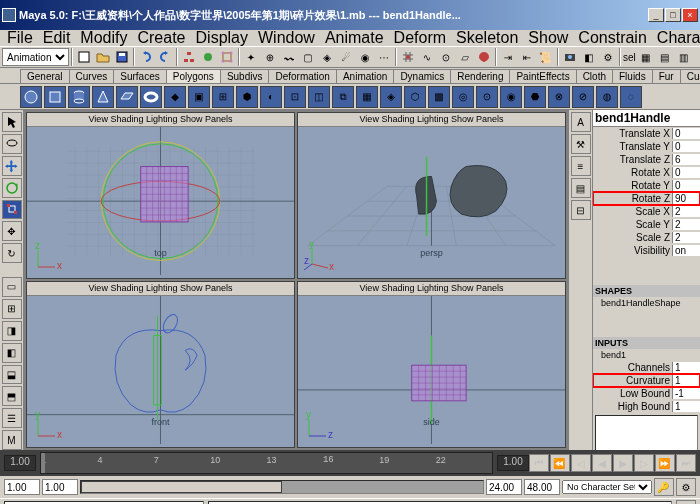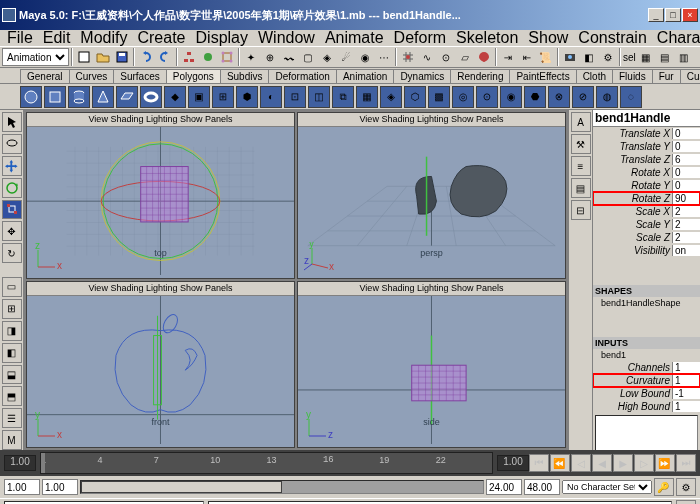--- a/index.html
+++ b/index.html
@@ -31,21 +31,21 @@
 .vp-canvas { position: absolute; top: 14px; left: 0; right: 0; bottom: 0; }
 .vp-label { position: absolute; bottom: 20px; left: 50%; transform: translateX(-50%); font-size: 9px; color: #304050; }
 .axis { position: absolute; bottom: 6px; left: 6px; }
 .right-tools { width: 24px; background: #d4d0c8; border-left: 1px solid #808080; display: flex; flex-direction: column; align-items: center; gap: 2px; padding-top: 2px; }
 .channel-box { width: 108px; background: #d4d0c8; border-left: 1px solid #808080; overflow: hidden; }
 .cb-tabs { height: 14px; display: flex; font-size: 9px; }
 .cb-tab { flex: 1; text-align: center; border: 1px solid #808080; background: #d4d0c8; padding: 1px 0; }
 .cb-tab.active { background: #fff; }
 .cb-header { background: #fff; font-size: 12px; font-weight: bold; padding: 1px 2px; border-bottom: 1px solid #808080; }
 .cb-row { display: flex; height: 13px; font-size: 9px; align-items: center; }
-.cb-row .lbl { flex: 1; text-align: right; padding-right: 2px; background: #d4d0c8; font-style: italic; }
+.cb-row .lbl { flex: 1; text-align: right; padding-right: 2px; background: #d4d0c8; }
 .cb-row .val { width: 28px; background: #fff; padding-left: 2px; border-left: 1px solid #808080; }
 .cb-row.hl { outline: 2px solid #ff0000; outline-offset: -1px; position: relative; z-index: 1; }
 .cb-section { background: #c0c0c0; font-size: 9px; font-weight: bold; padding: 1px 2px; margin-top: 28px; }
 .cb-sub { font-size: 9px; padding: 1px 8px; background: #d4d0c8; }
 .cb-layers { border-top: 1px solid #808080; padding: 2px; }
 .cb-layers-menu { font-size: 9px; padding: 1px 2px; }
 .timeline { height: 26px; background: #404040; display: flex; align-items: center; padding: 0 4px; color: #c0c0c0; font-size: 9px; }
 .tl-track { flex: 1; height: 22px; background: #505050; position: relative; margin: 0 4px; border: 1px solid #202020; }
 .tl-num { position: absolute; top: 2px; font-size: 9px; color: #c0c0c0; }
 .tl-field { width: 32px; height: 16px; background: #303030; color: #c0c0c0; border: 1px solid #202020; text-align: center; }

